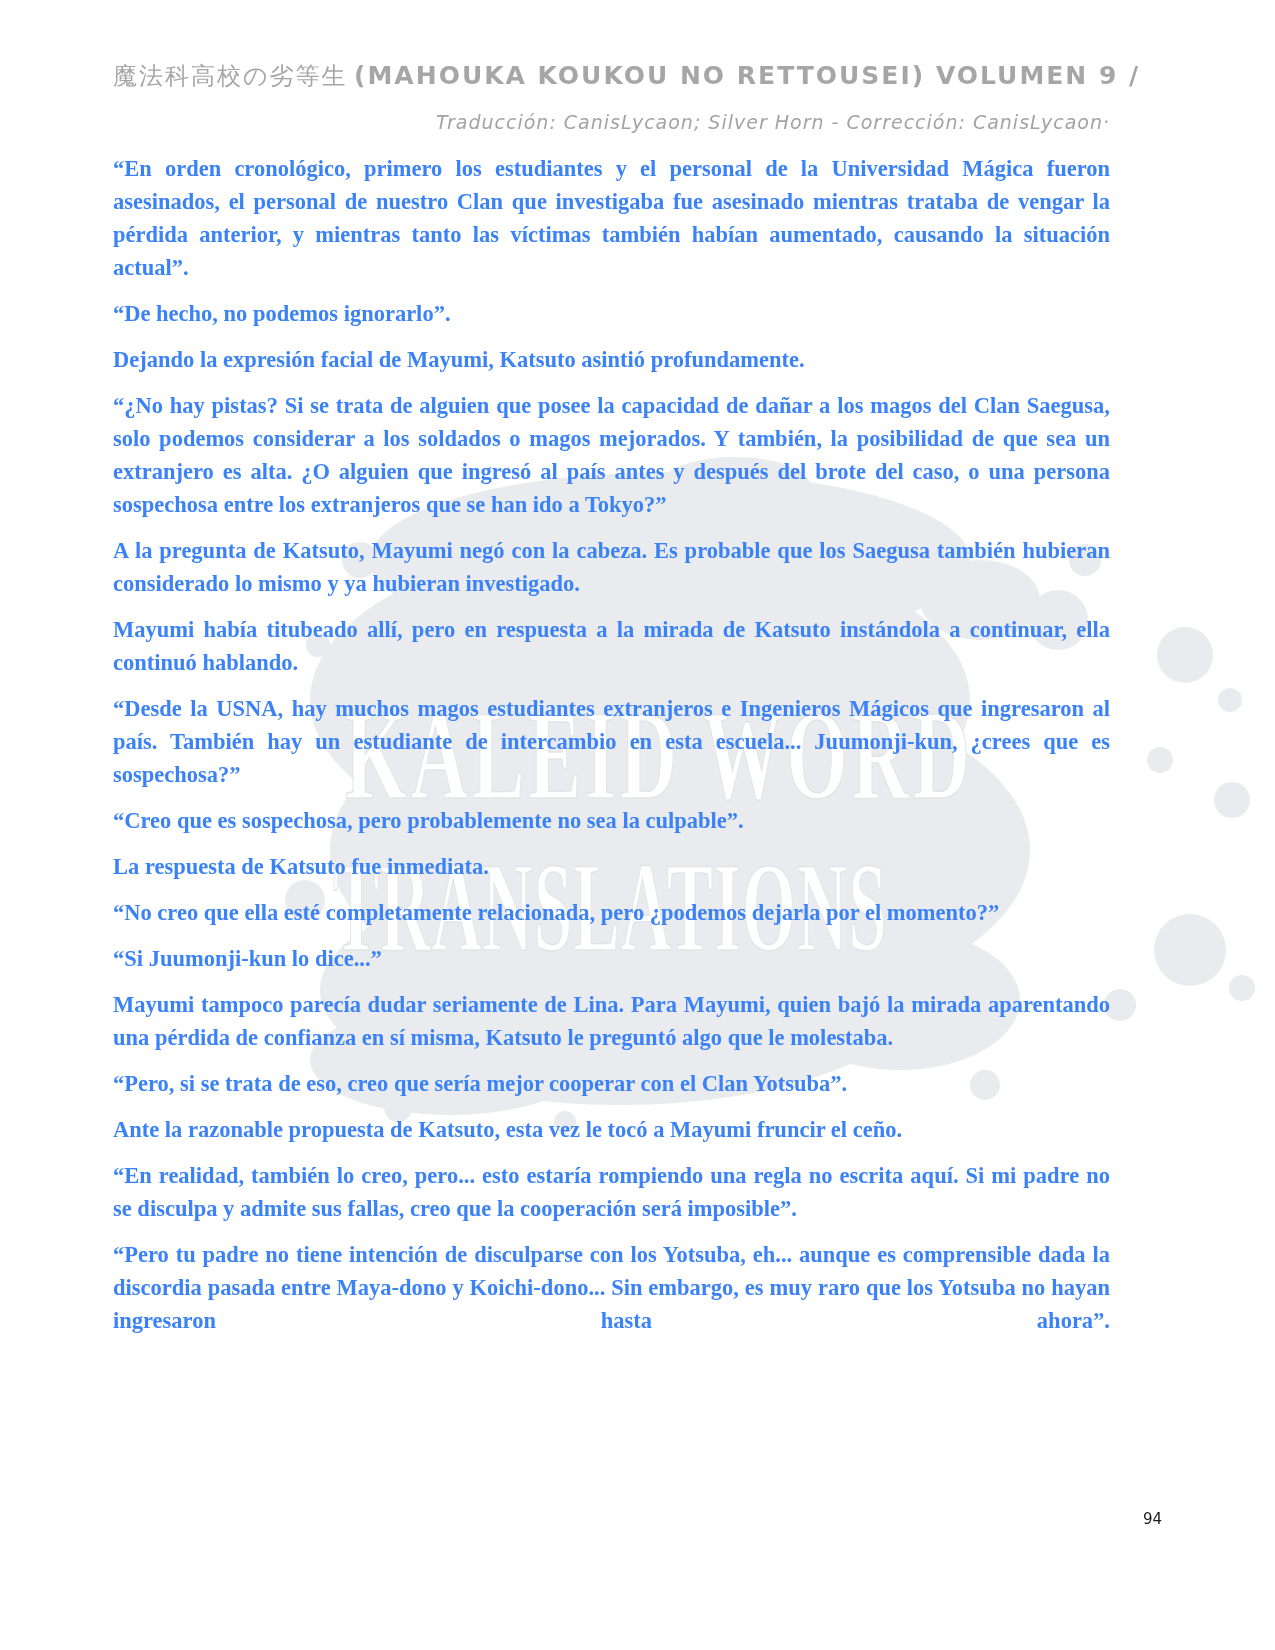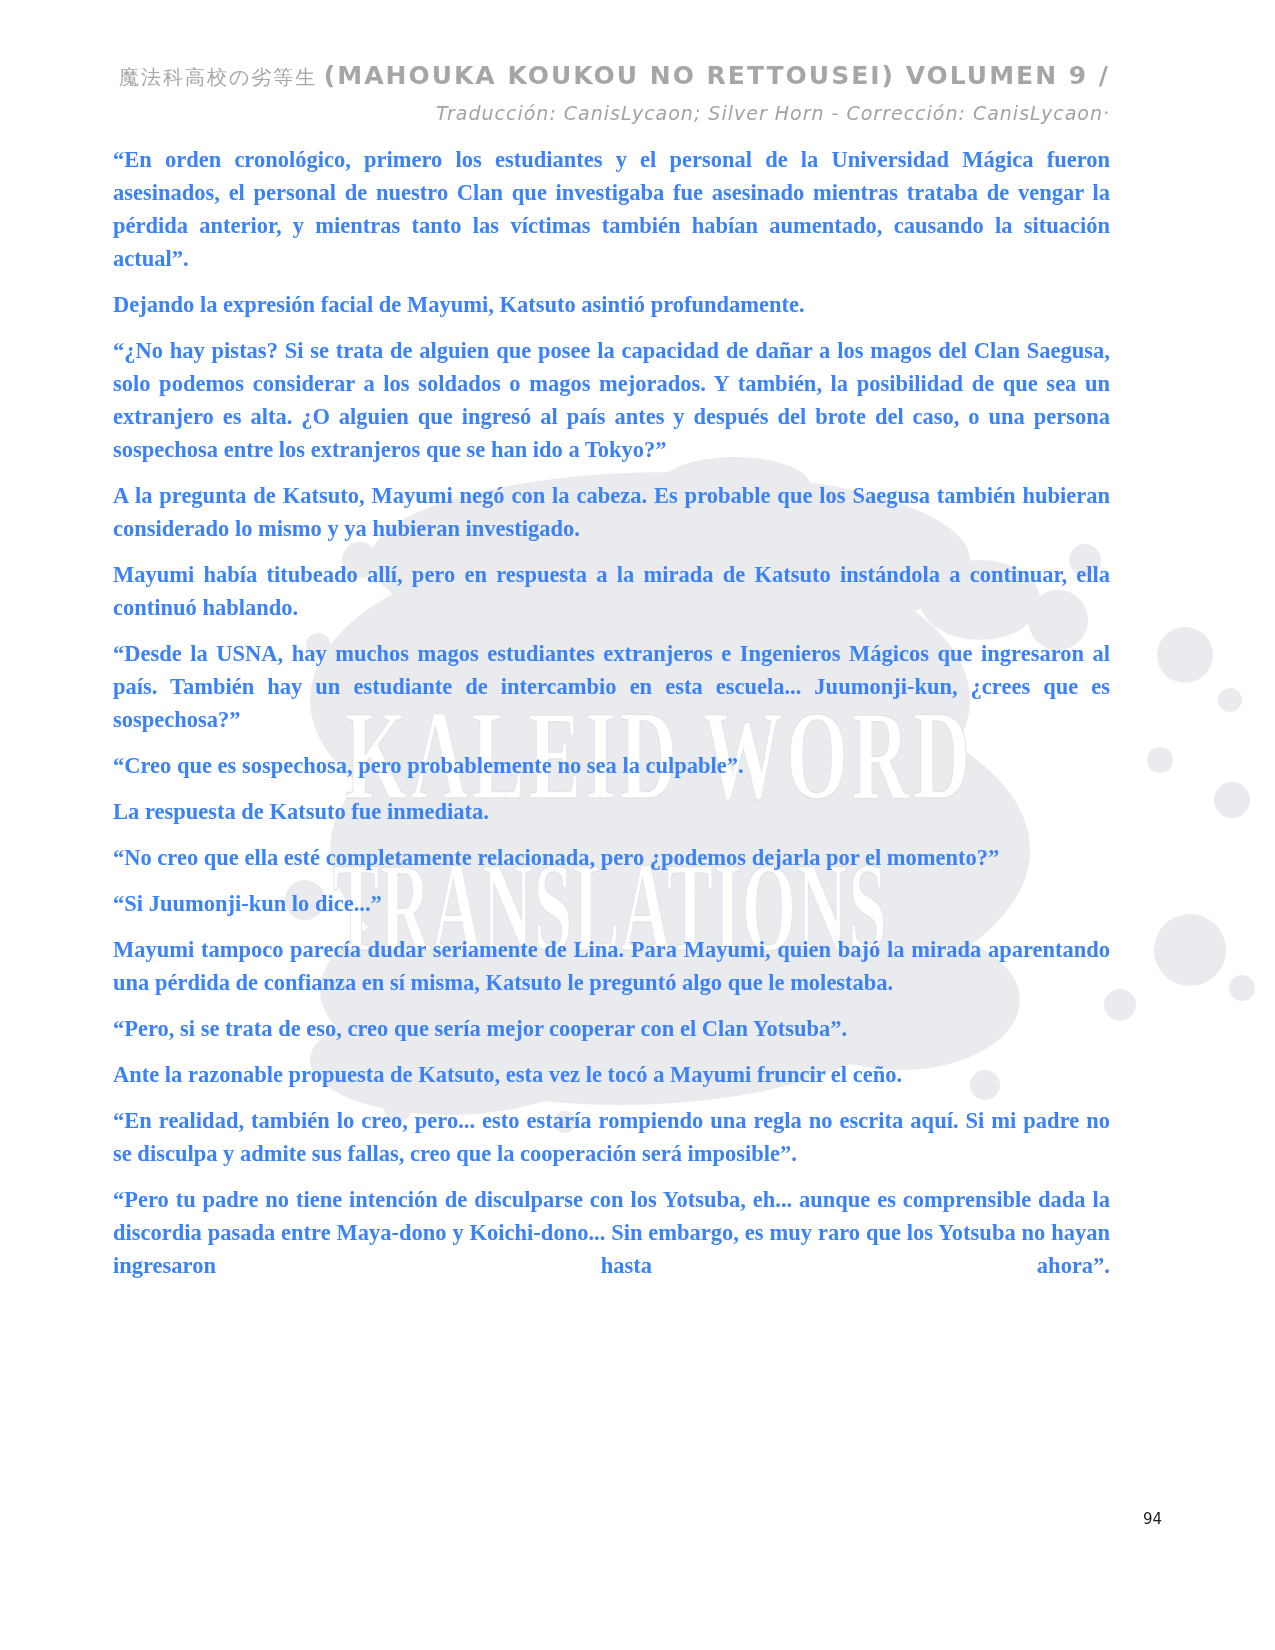--- a/index.html
+++ b/index.html
@@ -41,32 +41,32 @@
     padding: 58px 165px 0 113px;
   }
   .doc-header { text-align: right; color: #a6a6a6; }
   .title-line {
     font-size: 26px;
     line-height: 36px;
     white-space: nowrap;
   }
   .title-jp {
     font-family: "Liberation Serif", serif;
-    font-size: 20px;
+    font-size: 24px;
     letter-spacing: 2px;
   }
   .title-latin {
     font-family: "DejaVu Sans", sans-serif;
     font-weight: bold;
     font-size: 25px;
     letter-spacing: 2px;
     margin-top: 12px;
   }
   .subtitle-line {
-    margin-top: 4px;
+    margin-top: 14px;
     font-family: "DejaVu Sans", sans-serif;
     font-style: italic;
     font-size: 19px;
     line-height: 28px;
     letter-spacing: 1px;
     color: #a3a3a3;
   }
 
   .body-text {
     margin-top: 16px;
@@ -134,20 +134,21 @@
       <div class="title-line">
         <span class="title-jp">魔法科高校の劣等生</span>
         <span class="title-latin">(MAHOUKA KOUKOU NO RETTOUSEI) VOLUMEN 9 /</span>
       </div>
       <div class="subtitle-line">Traducción: CanisLycaon; Silver Horn - Corrección: CanisLycaon·</div>
     </div>
 
     <div class="body-text">
 
     <p>“En orden cronológico, primero los estudiantes y el personal de la Universidad Mágica fueron asesinados, el personal de nuestro Clan que investigaba fue asesinado mientras trataba de vengar la pérdida anterior, y mientras tanto las víctimas también habían aumentado, causando la situación actual”.</p>
+        <p>“De hecho, no podemos ignorarlo”.</p>
         <p>Dejando la expresión facial de Mayumi, Katsuto asintió profundamente.</p>
         <p>“¿No hay pistas? Si se trata de alguien que posee la capacidad de dañar a los magos del Clan Saegusa, solo podemos considerar a los soldados o magos mejorados. Y también, la posibilidad de que sea un extranjero es alta. ¿O alguien que ingresó al país antes y después del brote del caso, o una persona sospechosa entre los extranjeros que se han ido a Tokyo?”</p>
         <p>A la pregunta de Katsuto, Mayumi negó con la cabeza. Es probable que los Saegusa también hubieran considerado lo mismo y ya hubieran investigado.</p>
         <p>Mayumi había titubeado allí, pero en respuesta a la mirada de Katsuto instándola a continuar, ella continuó hablando.</p>
         <p>“Desde la USNA, hay muchos magos estudiantes extranjeros e Ingenieros Mágicos que ingresaron al país. También hay un estudiante de intercambio en esta escuela... Juumonji-kun, ¿crees que es sospechosa?”</p>
         <p>“Creo que es sospechosa, pero probablemente no sea la culpable”.</p>
         <p>La respuesta de Katsuto fue inmediata.</p>
         <p>“No creo que ella esté completamente relacionada, pero ¿podemos dejarla por el momento?”</p>
         <p>“Si Juumonji-kun lo dice...”</p>
         <p>Mayumi tampoco parecía dudar seriamente de Lina. Para Mayumi, quien bajó la mirada aparentando una pérdida de confianza en sí misma, Katsuto le preguntó algo que le molestaba.</p>

